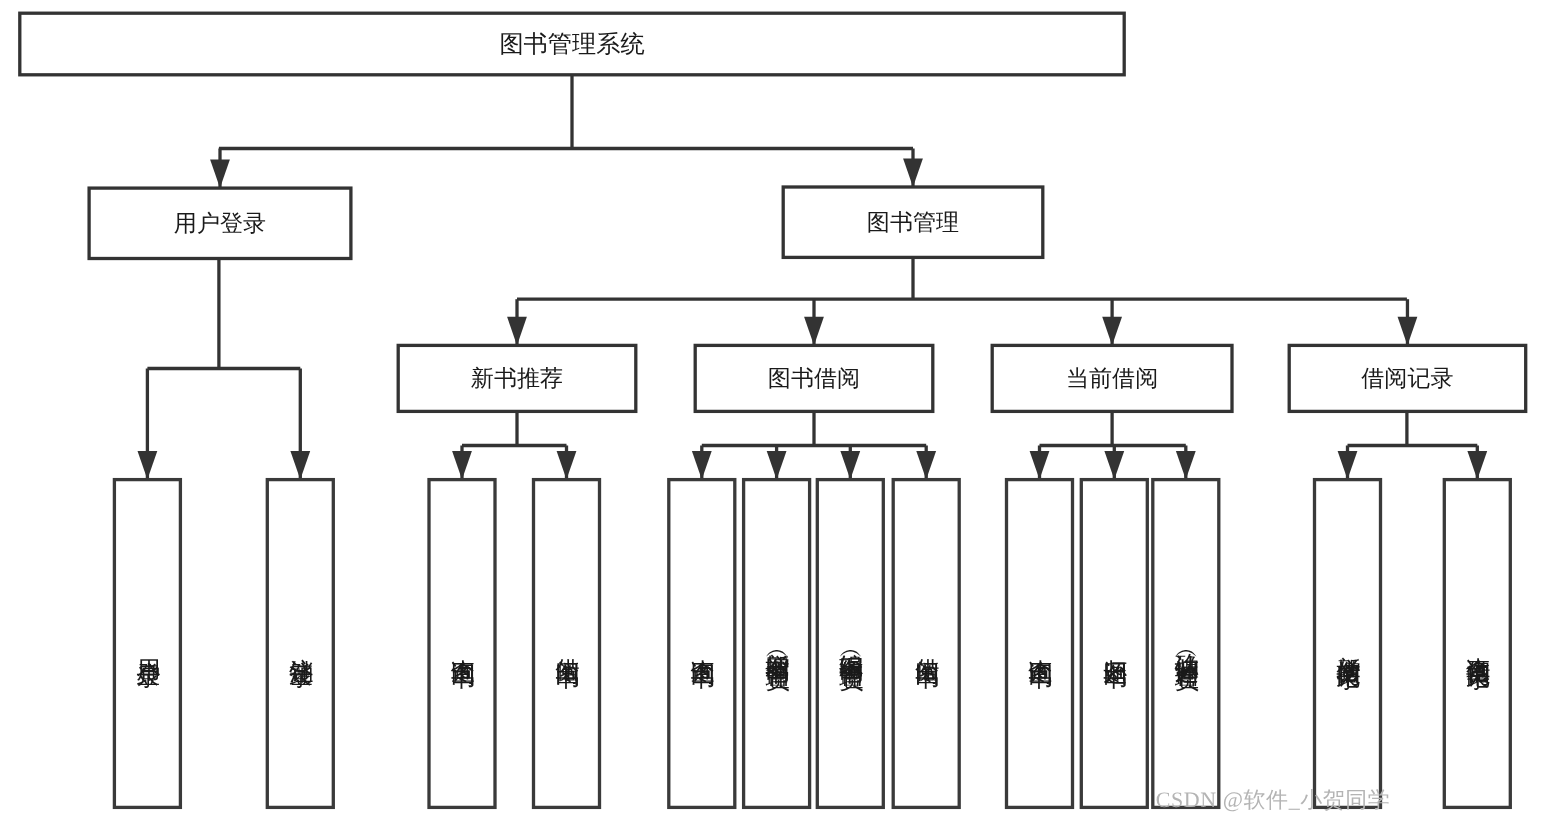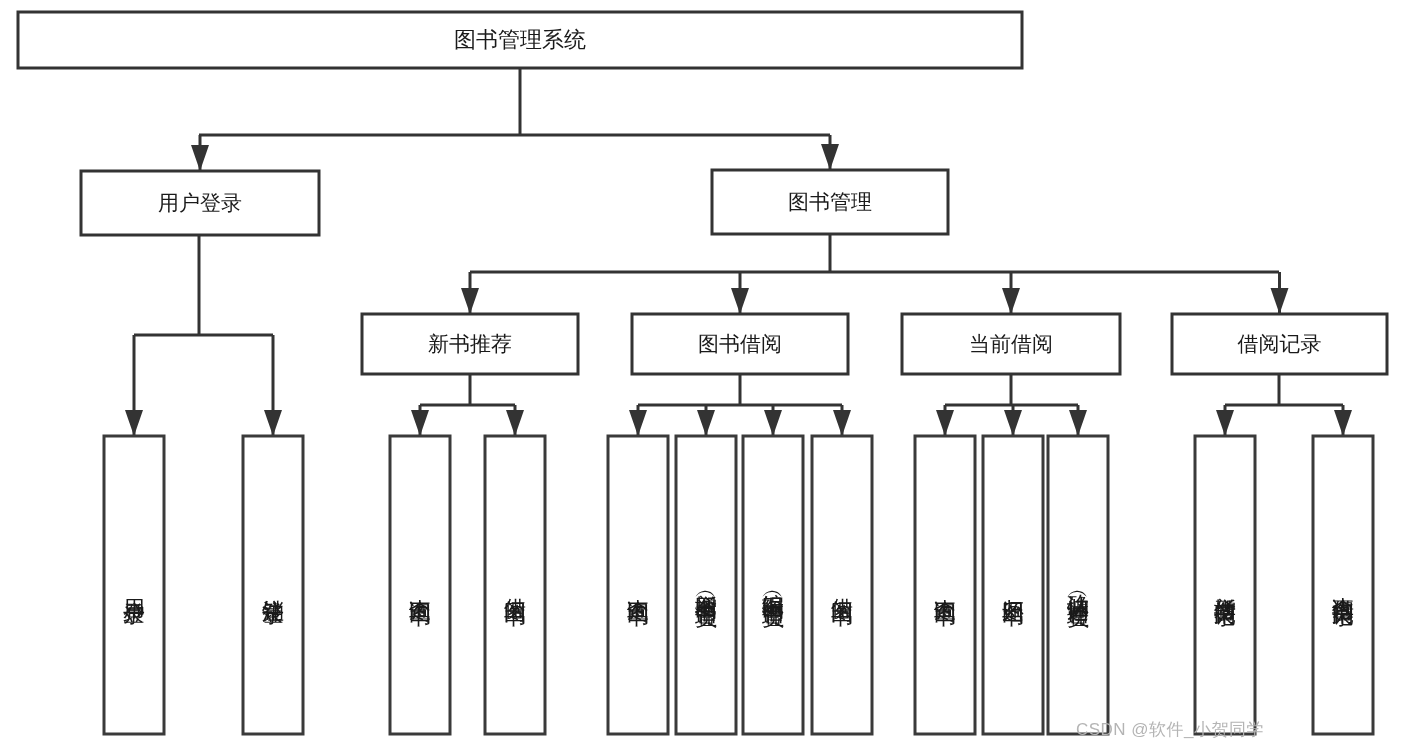--- a/index.html
+++ b/index.html
@@ -76,22 +76,22 @@
     font-size: 22px;
     line-height: 1.0;
     letter-spacing: 2px;
     color: #1a1a1a;
     white-space: nowrap;
   }
   .watermark {
     position: absolute;
     right: 10px;
     bottom: 6px;
-    font-family: Liberation Sans, sans-serif;
-    font-size: 17px;
+    font-family: Liberation Serif, serif;
+    font-size: 20px;
     color: #b4b4b4;
     white-space: nowrap;
     letter-spacing: 0.5px;
   }
 </style>
 </head>
 <body>
 
 <div id="diagram-root">
 

